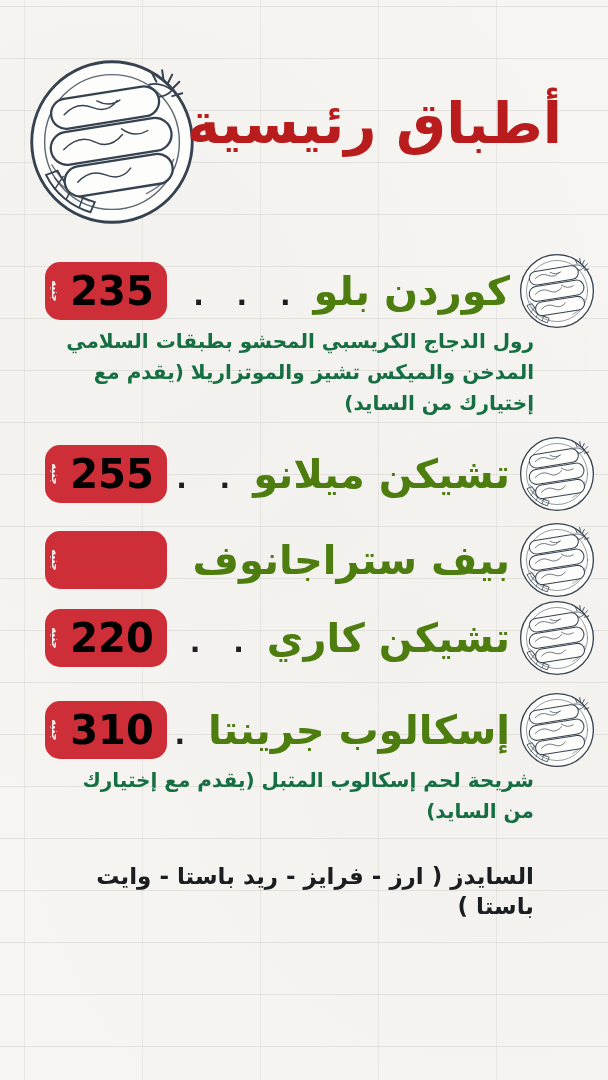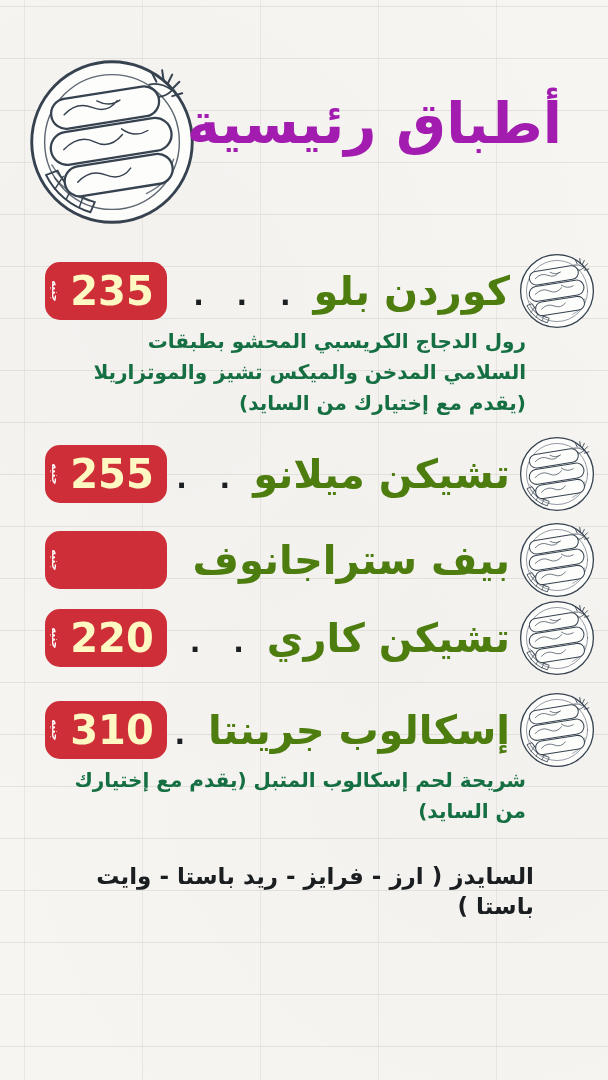--- a/index.html
+++ b/index.html
@@ -17,21 +17,21 @@
     background-size:100% 52px, 236px 104px, 236px 104px, 100% 100%, 100% 100%;
     background-position:0 6px, 24px 6px, 142px 58px, 0 0, 0 0;
   }
   .page{position:relative;width:608px;height:1080px;}
 
   
   .header{position:relative;height:230px;}
   .plate-lg{position:absolute;left:26px;top:56px;width:172px;height:172px;}
   .page-title{
     position:absolute;right:46px;top:96px;margin:0;
-    font-size:56px;font-weight:bold;color:#a21caf;line-height:1;
+    font-size:56px;font-weight:bold;color:#b91c1c;line-height:1;
   }
 
   
   .items{margin-top:22px;}
   .item{margin:0;}
   .item .row{
     display:flex;align-items:center;direction:rtl;
     height:78px;padding:0 12px 0 45px;gap:8px;
   }
   .plate-sm{width:78px;height:78px;flex:none;}
@@ -45,30 +45,30 @@
     letter-spacing:9px;word-spacing:5px;
     transform:translateY(4px);
     padding-right:6px;
   }
   .badge{
     flex:none;position:relative;width:122px;height:58px;
     background:#ce2e38;border-radius:15px;
     display:flex;align-items:center;justify-content:center;
   }
   .price{
-    color:#fef9c3;font-size:40px;font-weight:bold;line-height:1;
+    color:#000000;font-size:40px;font-weight:bold;line-height:1;
     padding-left:12px;direction:ltr;
   }
   .curr{
     position:absolute;left:-12px;top:23px;width:44px;height:12px;
     text-align:center;transform:rotate(90deg);
     color:#ffffff;font-size:10px;font-weight:bold;line-height:12px;
   }
   .desc{
-    margin:16px;padding:0 66px 0 52px;
+    margin:8px;padding:0 66px 0 52px;
     margin-top:-4px;
     text-align:right;
     font-size:20px;font-weight:bold;color:#156f42;line-height:31px;
   }
   .mb1{margin-bottom:16px;}
   .mb2{margin-bottom:8px;}
   .mb3{margin-bottom:0;}
   .mb4{margin-bottom:14px;}
 
   

